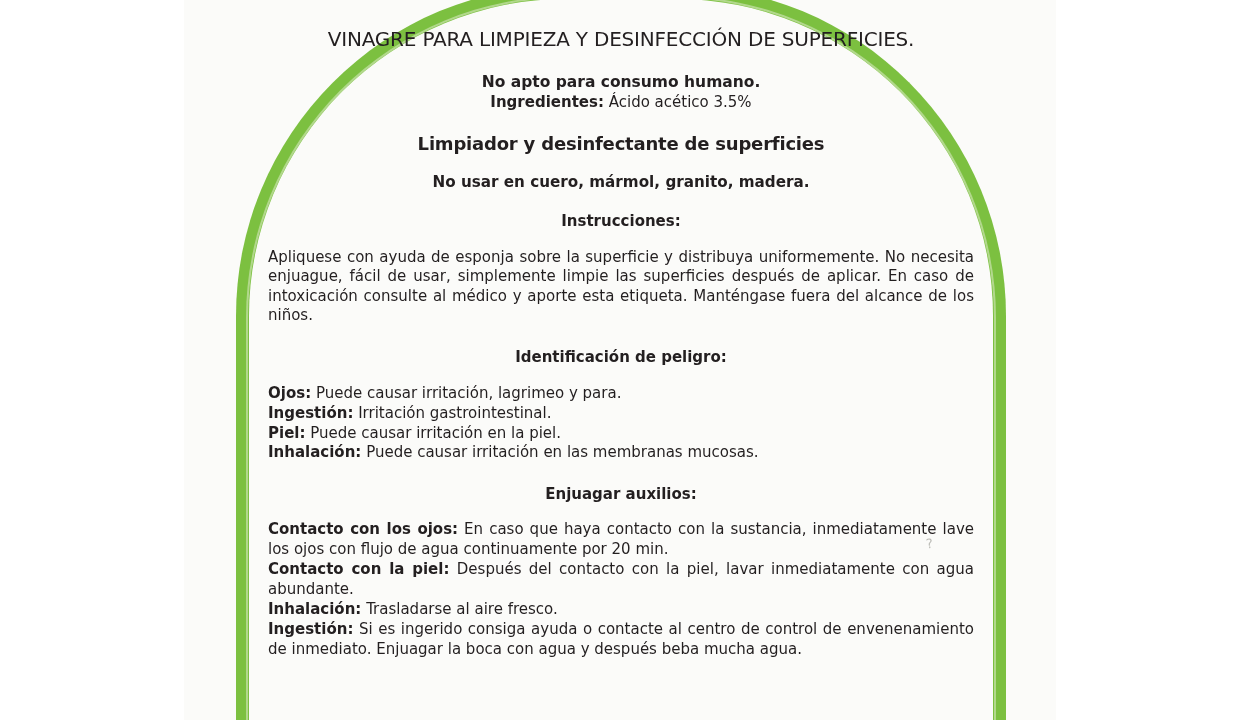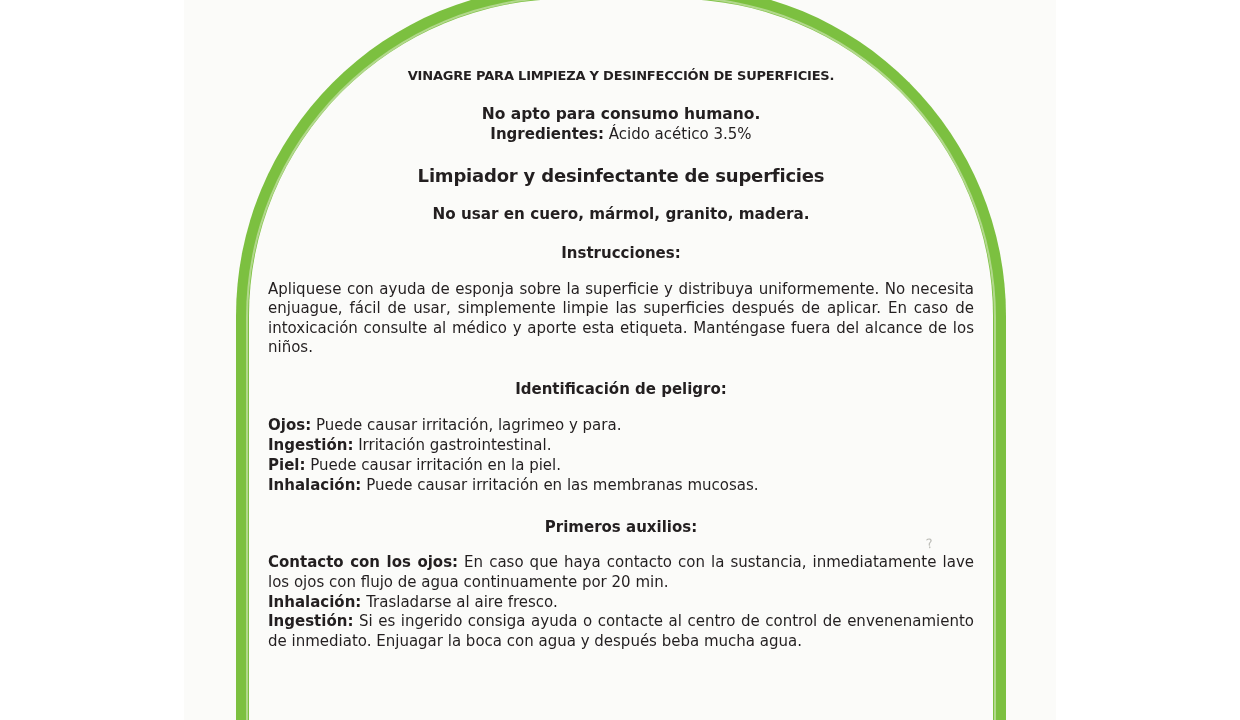--- a/index.html
+++ b/index.html
@@ -77,25 +77,25 @@
     left: 84px;
     top: 0;
     width: 706px;
     height: 720px;
     color: #231f20;
   }
 
   .t-center { text-align: center; }
 
   .title {
-    font-weight: bold;
-    font-size: 13px;
+    font-weight: normal;
+    font-size: 20px;
     line-height: 1.25;
     letter-spacing: -0.2px;
-    padding-top: 68px;
+    padding-top: 27px;
   }
 
   .sub-bold {
     font-weight: bold;
     font-size: 15.5px;
     line-height: 1.3;
     margin-top: 20px;
   }
   .ingredients {
     font-size: 15px;
@@ -214,27 +214,31 @@
         <div class="row">
           <b>Piel:</b>
           <span>Puede causar irritación en la piel.</span>
         </div>
         <div class="row">
           <b>Inhalación:</b>
           <span>Puede causar irritación en las membranas mucosas.</span>
         </div>
       </div>
 
-      <div class="section-head firstaid-head t-center">Primeros auxilios:</div>
+      <div class="section-head firstaid-head t-center">Enjuagar auxilios:</div>
 
       <div class="aid-list">
         <div class="row justify">
           <b>Contacto con los ojos:</b>
           <span>En caso que haya contacto con la sustancia, inmediatamente lave los ojos con flujo de agua continuamente por 20 min.</span>
         </div>
+        <div class="row justify">
+          <b>Contacto con la piel:</b>
+          <span>Después del contacto con la piel, lavar inmediatamente con agua abundante.</span>
+        </div>
         <div class="row">
           <b>Inhalación:</b>
           <span>Trasladarse al aire fresco.</span>
         </div>
         <div class="row justify">
           <b>Ingestión:</b>
           <span>Si es ingerido consiga ayuda o contacte al centro de control de envenenamiento de inmediato. Enjuagar la boca con agua y después beba mucha agua.</span>
         </div>
       </div>
 

